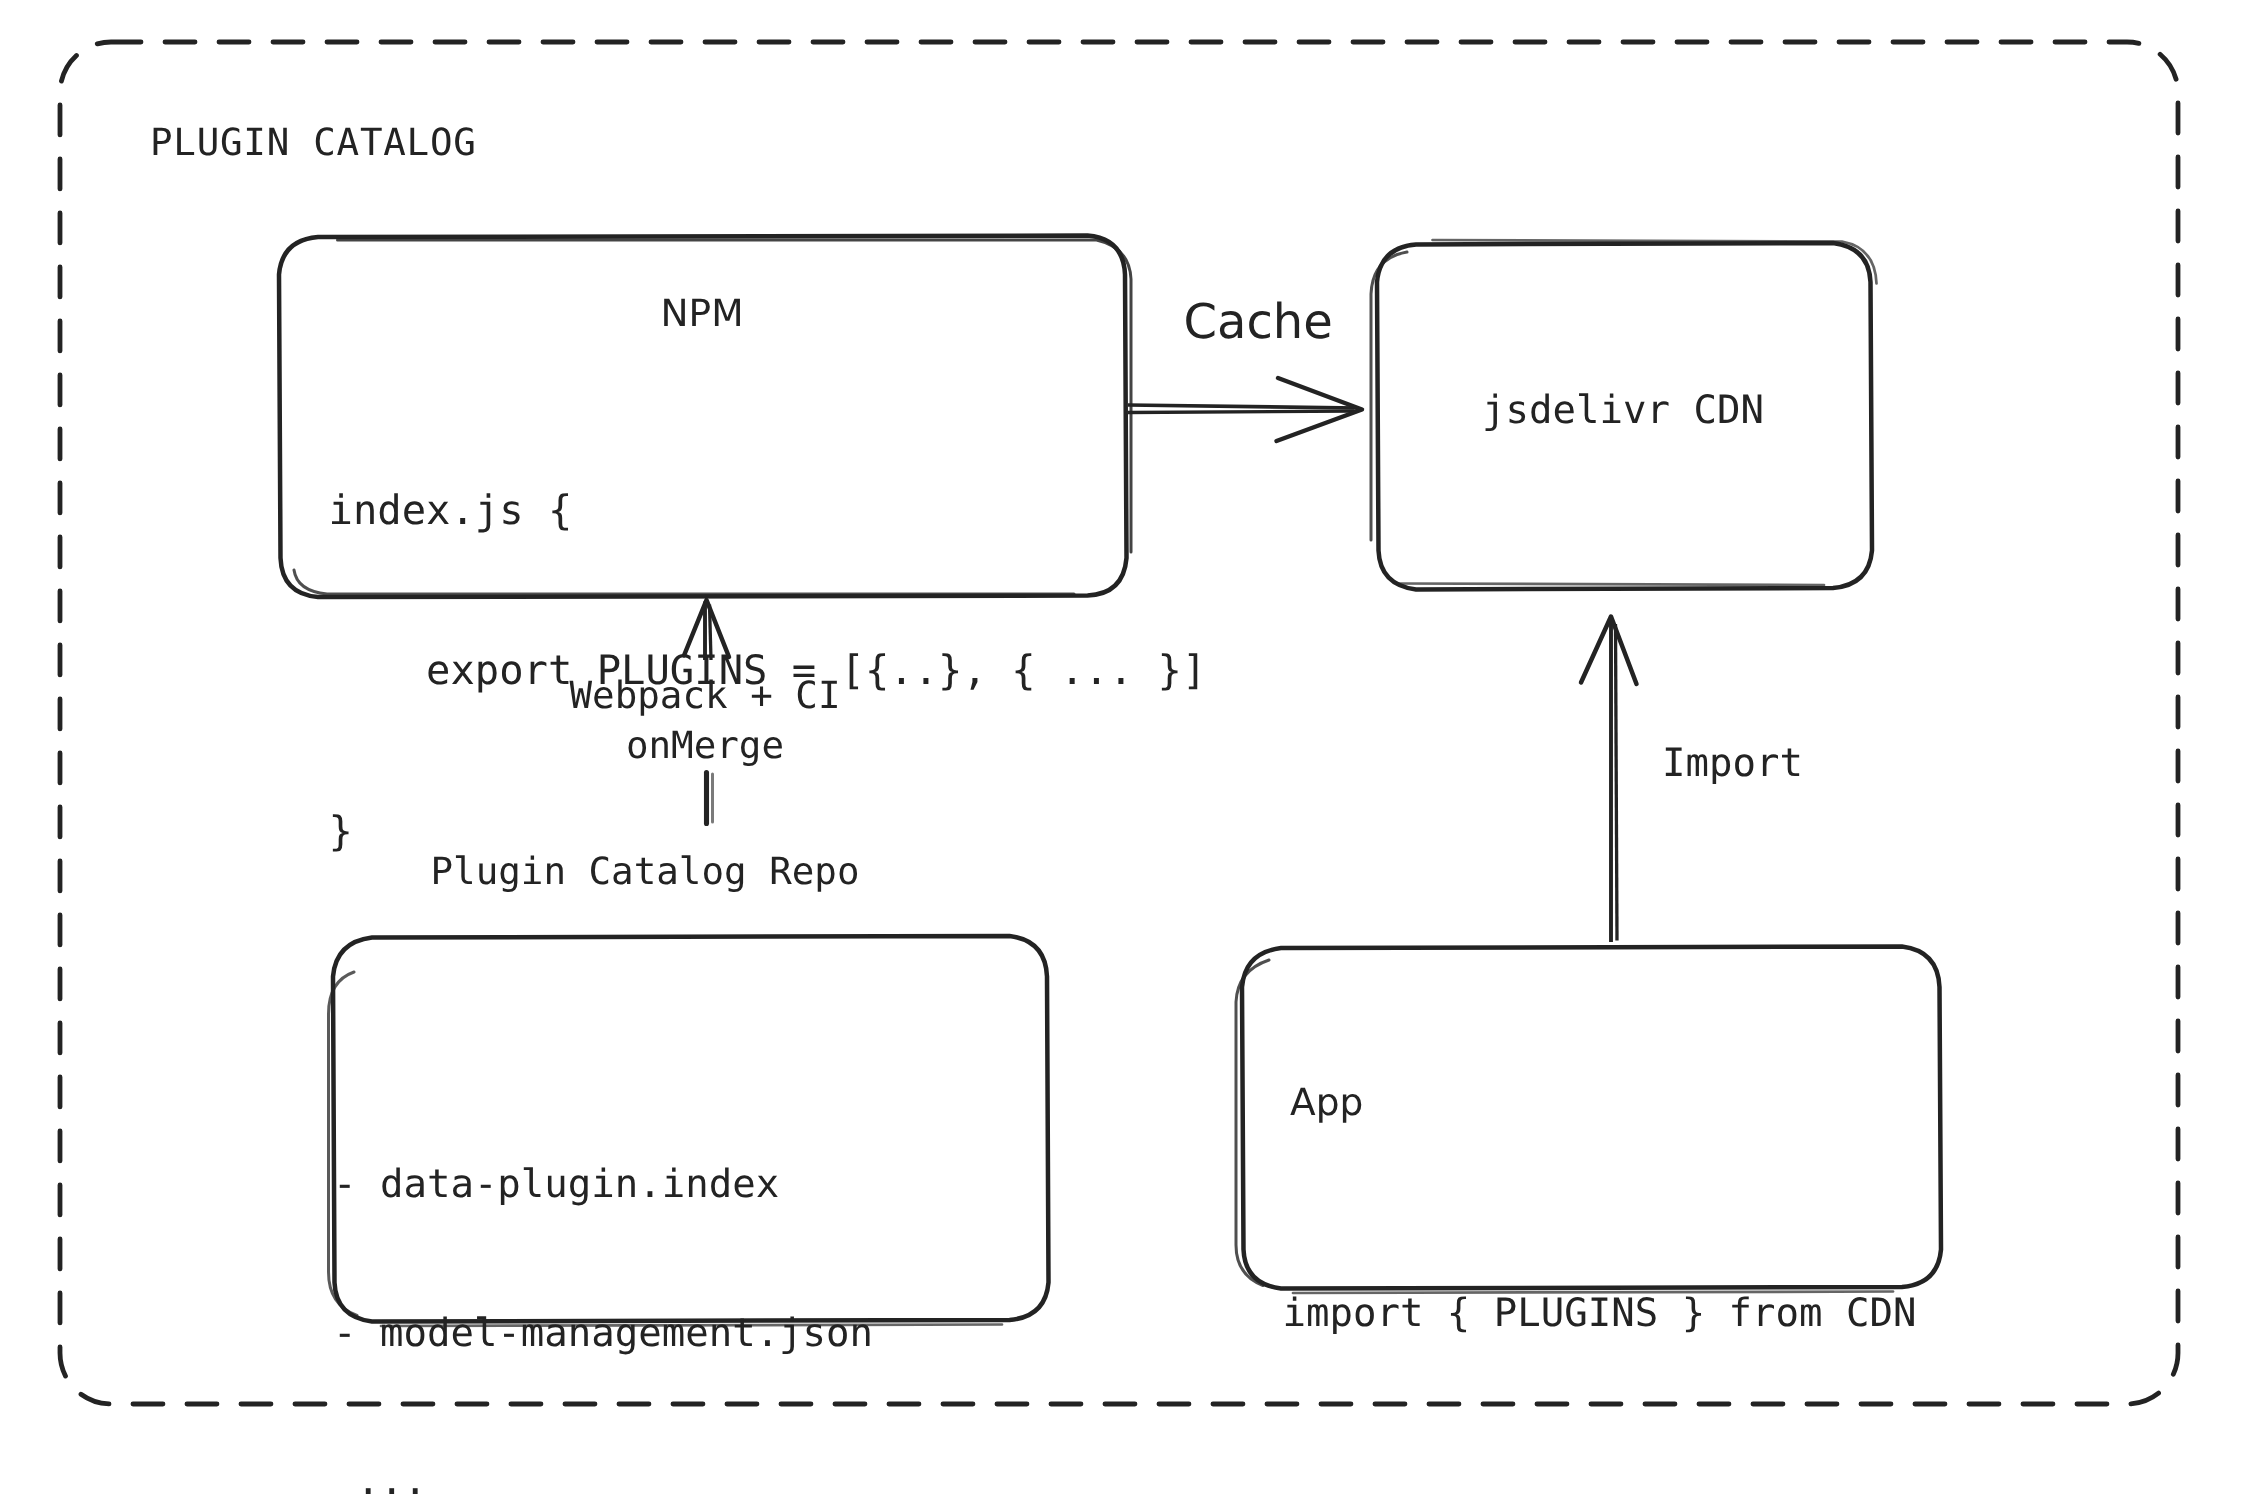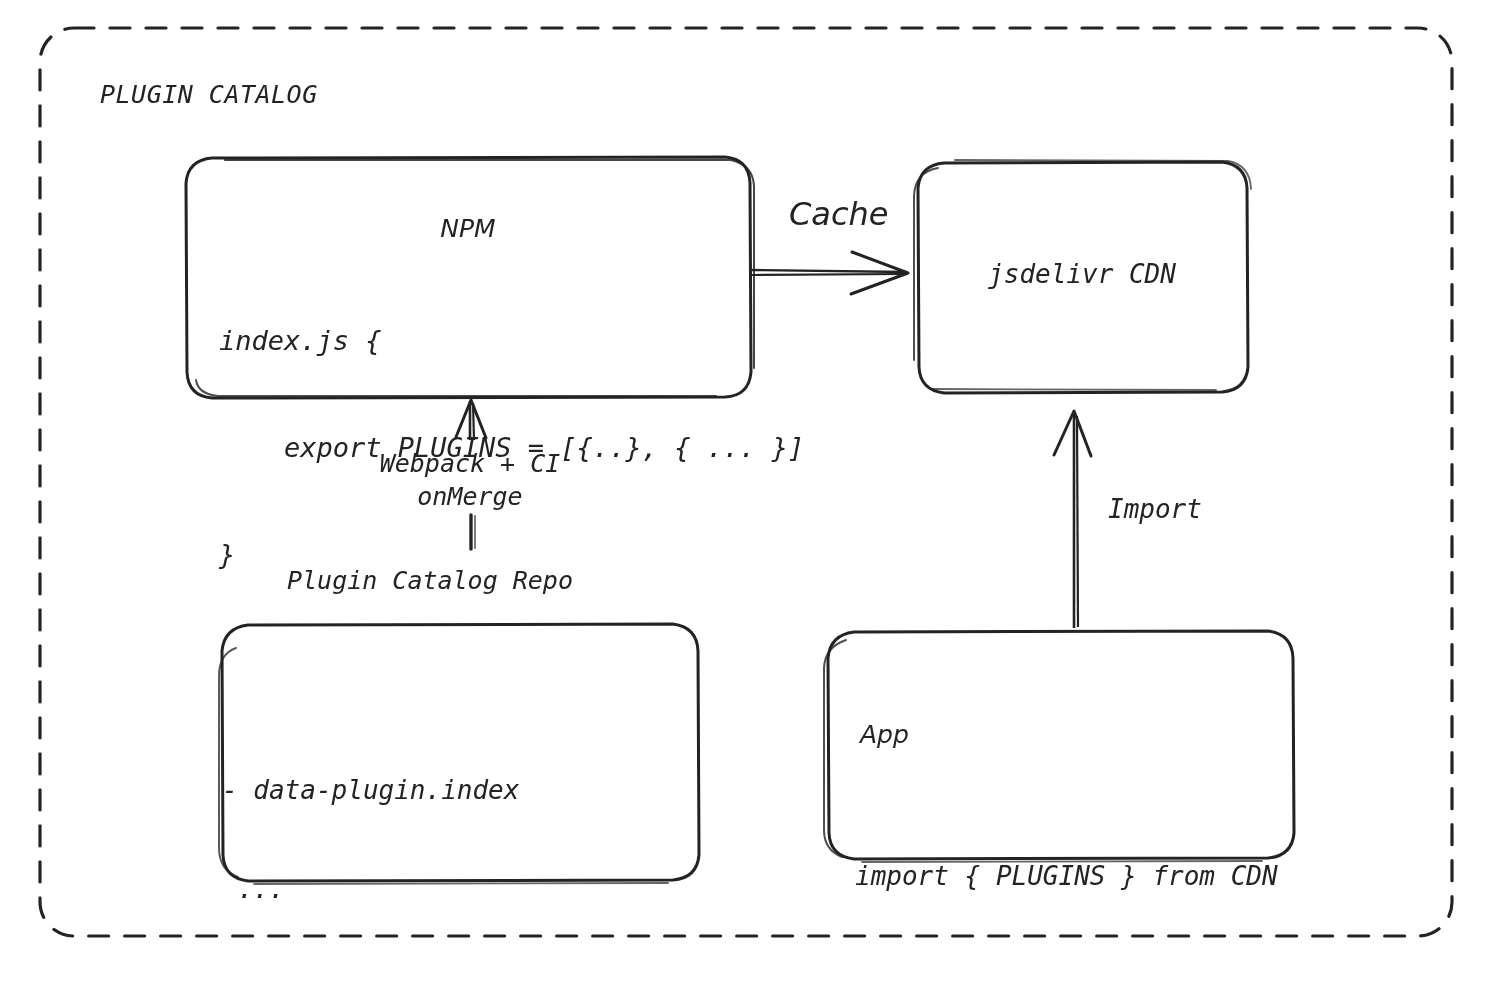--- a/index.html
+++ b/index.html
@@ -15,21 +15,20 @@
     overflow: hidden;
     font-family: "DejaVu Sans Mono", monospace;
     color: #232323;
   }
   #canvas {
     position: absolute;
     left: 0;
     top: 0;
     width: 1506px;
     height: 1002px;
-    font-style: italic;
   }
   .layer-svg {
     position: absolute;
     left: 0;
     top: 0;
     width: 1506px;
     height: 1002px;
     pointer-events: none;
   }
   .lbl {
@@ -53,21 +52,20 @@
     letter-spacing: 0.5px;
   }
 
   
   #npm-title {
     left: 187px;
     top: 196px;
     width: 562px;
     text-align: center;
     font-size: 25px;
-    margin-top: 20px;
   }
   #npm-code {
     left: 219px;
     top: 252px;
     font-size: 27px;
     line-height: 1.32;
   }
 
   
   #cdn-title {
@@ -192,20 +190,21 @@
   </div>
 
   <div class="lbl sans" id="cache-label">Cache</div>
   <div class="lbl mono" id="import-label">Import</div>
   <div class="lbl mono" id="repo-caption">Plugin Catalog Repo</div>
 
   <div class="lbl mono" id="webpack-label">Webpack + CI
 onMerge</div>
   <div class="lbl mono" id="repo-code">
     <div>- data-plugin.index</div>
+    <div>- model-management.json</div>
     <div> ...</div>
   </div>
 
   <div class="lbl sans" id="app-title">App</div>
   <div class="lbl mono" id="app-code">
     <div>import { PLUGINS } from CDN</div>
     
   </div>
 
 </div>

